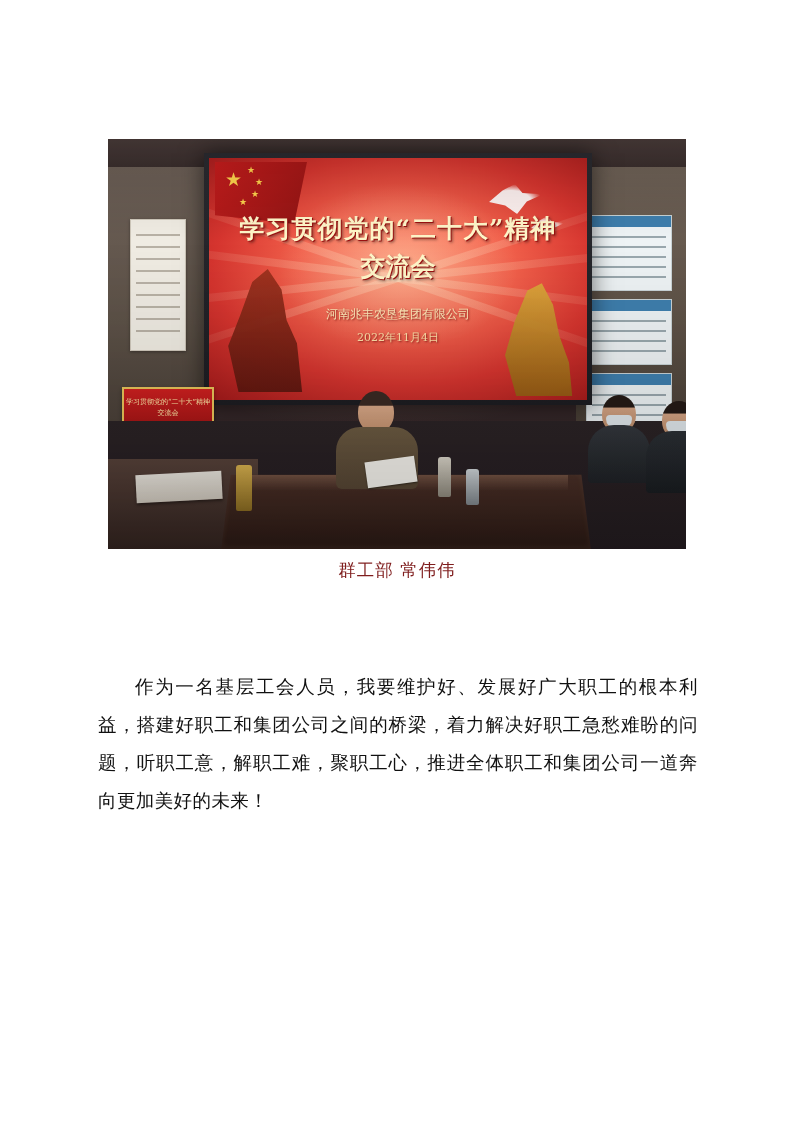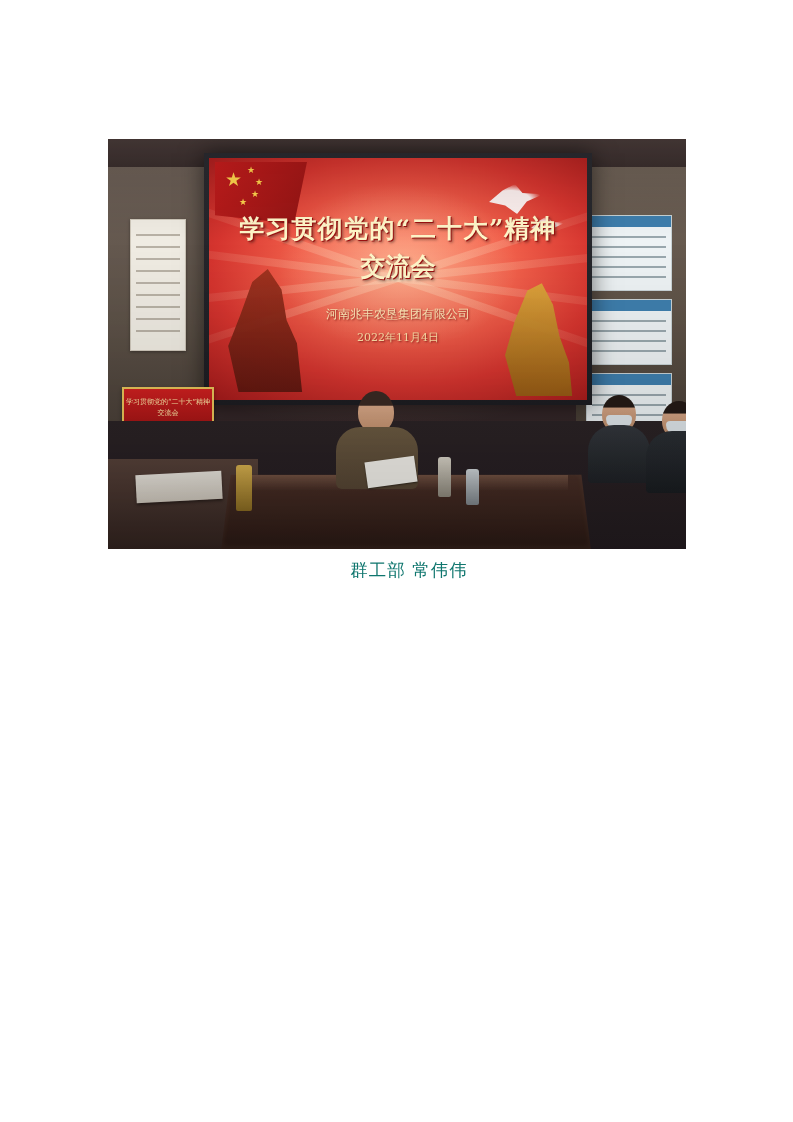--- a/index.html
+++ b/index.html
@@ -278,27 +278,27 @@
 
   .photo-shade {
     position: absolute; inset: 0;
     background: linear-gradient(180deg, rgba(0,0,0,.12), rgba(0,0,0,0) 25%, rgba(0,0,0,.18));
     pointer-events: none;
   }
 
   
   .caption {
     position: absolute;
-    left: 120px;
+    left: 108px;
     top: 558px;
     width: 578px;
     text-align: center;
     font-size: 17.5px;
     font-family: "DejaVu Serif", "Liberation Serif", serif;
-    color: #0f766e;
+    color: #7f1d1d;
     letter-spacing: 1px;
   }
 
   
   .body-text {
     position: absolute;
     left: 98px;
     top: 668px;
     width: 600px;
     font-size: 18.5px;
@@ -414,14 +414,15 @@
           <div class="mask"></div>
           <div class="body"></div>
       </div>
 
       <div class="photo-shade"></div>
     </div>
   </div>
 
   <div class="caption">群工部  常伟伟</div>
 
+  <div class="body-text">作为一名基层工会人员，我要维护好、发展好广大职工的根本利益，搭建好职工和集团公司之间的桥梁，着力解决好职工急愁难盼的问题，听职工意，解职工难，聚职工心，推进全体职工和集团公司一道奔向更加美好的未来！</div>
 
 </div>
 
 </body></html>

